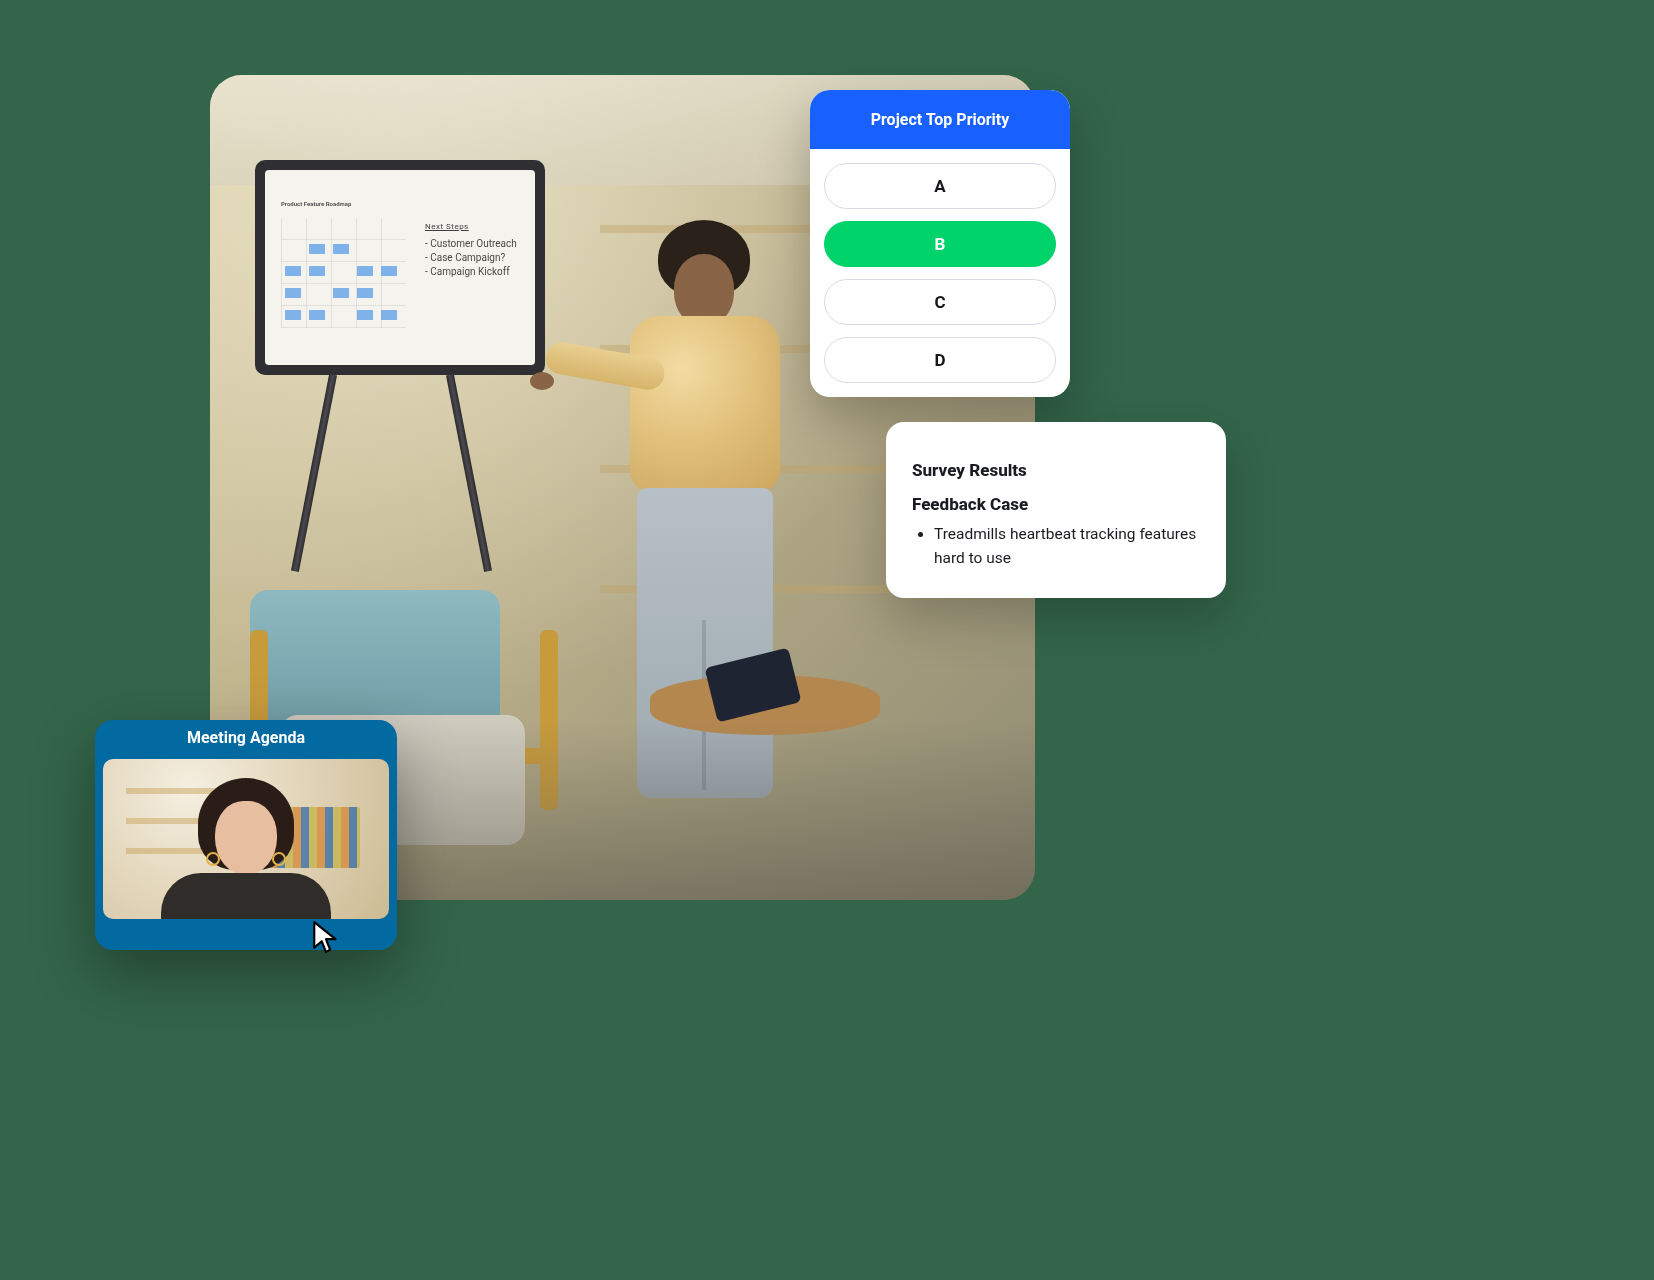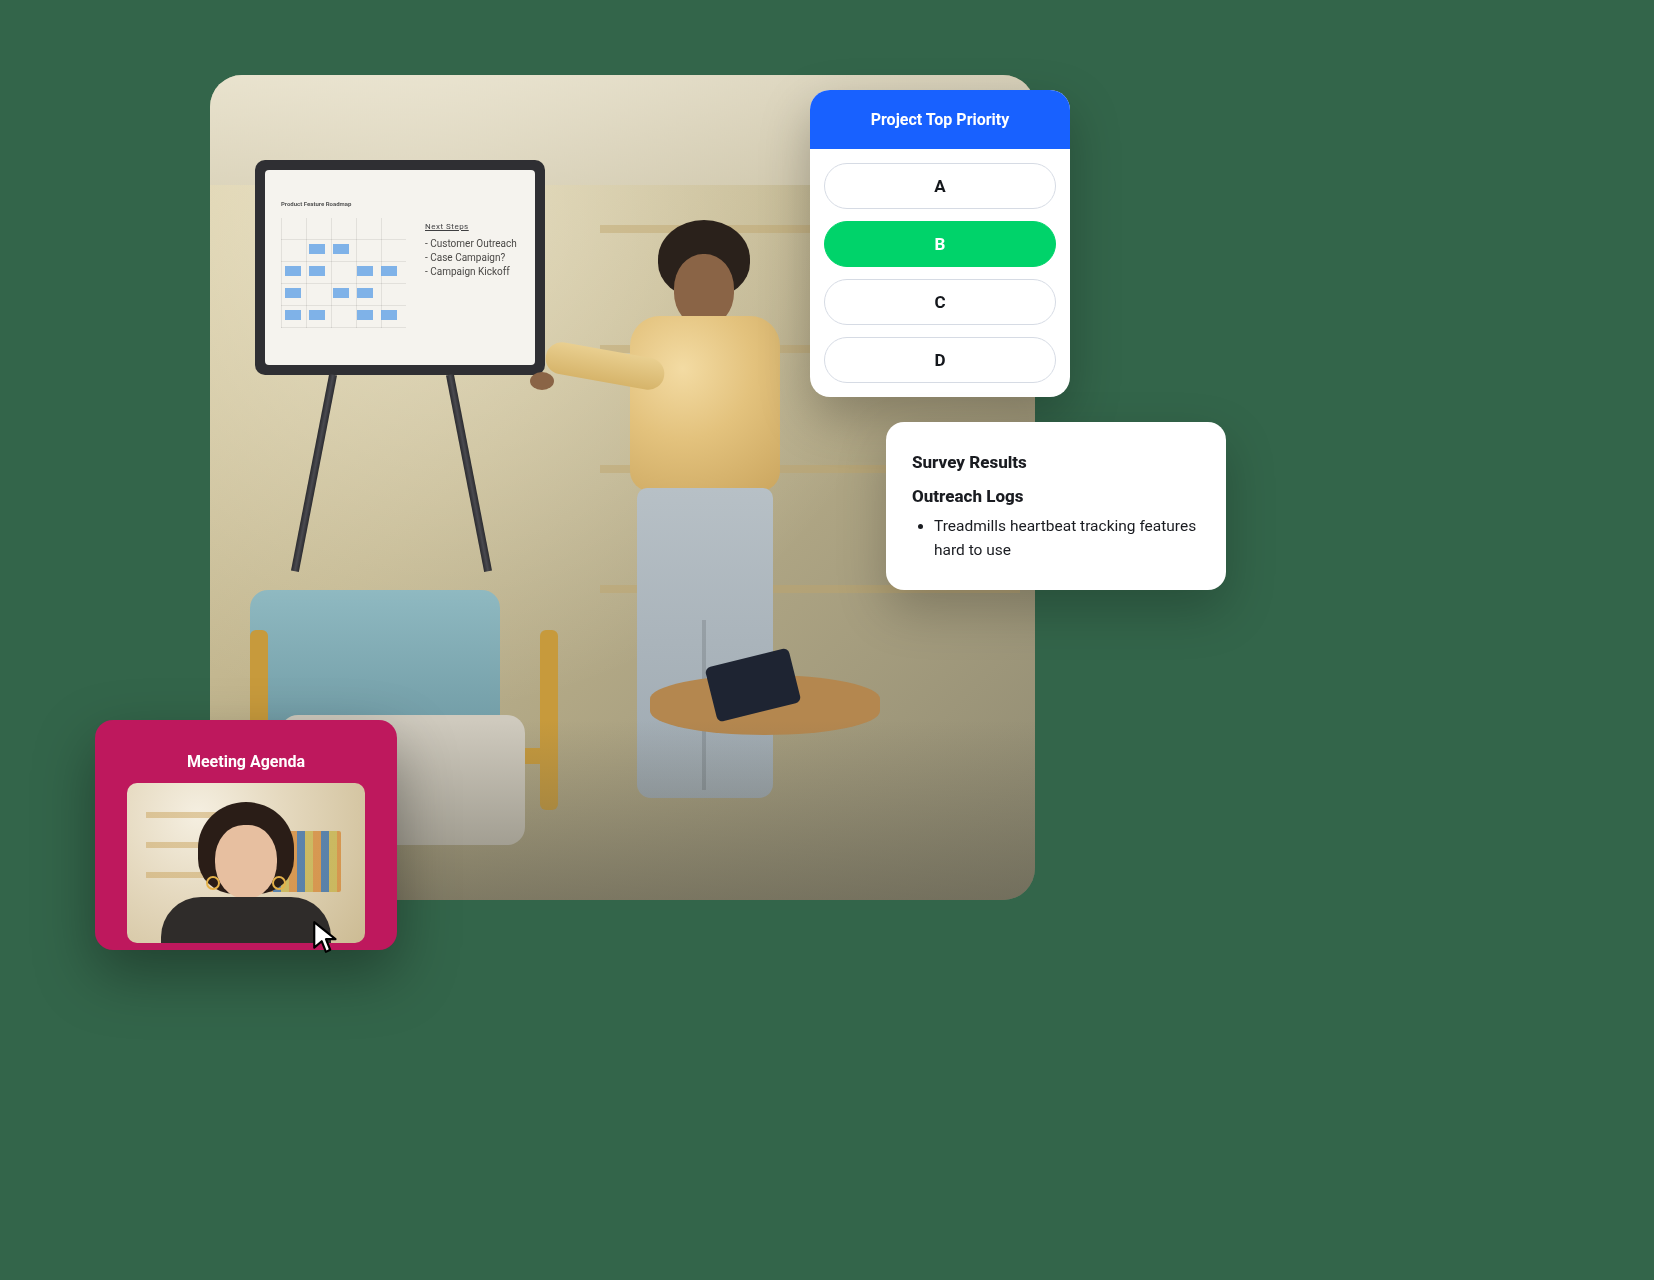--- a/index.html
+++ b/index.html
@@ -169,28 +169,28 @@
 
   
   .text-card {
     position: absolute; left: 886px; top: 422px; width: 340px;
     background: #fff; border-radius: 18px;
     box-shadow: 0 20px 50px rgba(0,0,0,0.22);
     padding: 22px 26px 26px;
     color: #1a1c21;
   }
   .text-card h4 { font-size: 17px; font-weight: 800; margin-bottom: 8px; margin-top: 14px; }
-  .text-card h4:first-child { margin-top: 8px; }
+  .text-card h4:first-child { margin-top: 16px; }
   .text-card ul { padding-left: 22px; line-height: 1.55; font-size: 15.5px; }
   .text-card li { margin-bottom: 2px; }
 
   
   .agenda-card {
     position: absolute; left: 95px; top: 720px; width: 302px; height: 230px;
-    background: #be185d; border-radius: 18px; padding: 32px;
+    background: #0369a1; border-radius: 18px; padding: 8px;
     box-shadow: 0 24px 60px rgba(0,0,0,0.35);
   }
   .agenda-title {
     color: #fff; text-align: center; font-weight: 700; font-size: 16px;
     margin-bottom: 12px;
   }
   .agenda-thumb {
     width: 100%; height: 160px; border-radius: 10px; overflow: hidden; position: relative;
     background:
       radial-gradient(circle at 30% 20%, #f5efe1 0%, #e5d9bf 40%, #ccbb93 100%);
@@ -318,21 +318,21 @@
   <div class="poll-body">
     <div class="poll-option">A</div>
     <div class="poll-option selected">B</div>
     <div class="poll-option">C</div>
     <div class="poll-option">D</div>
   </div>
 </div>
 
 <div class="text-card">
   <h4>Survey Results</h4>
-  <h4>Outreach Logs</h4>
+  <h4>Feedback Case</h4>
   <ul>
     <li>Treadmills heartbeat tracking features hard to use</li>
   </ul>
 </div>
 
 <div class="agenda-card">
   <div class="agenda-title">Meeting Agenda</div>
   <div class="agenda-thumb">
     <div class="shelf-bg"></div>
     <div class="books"></div>

